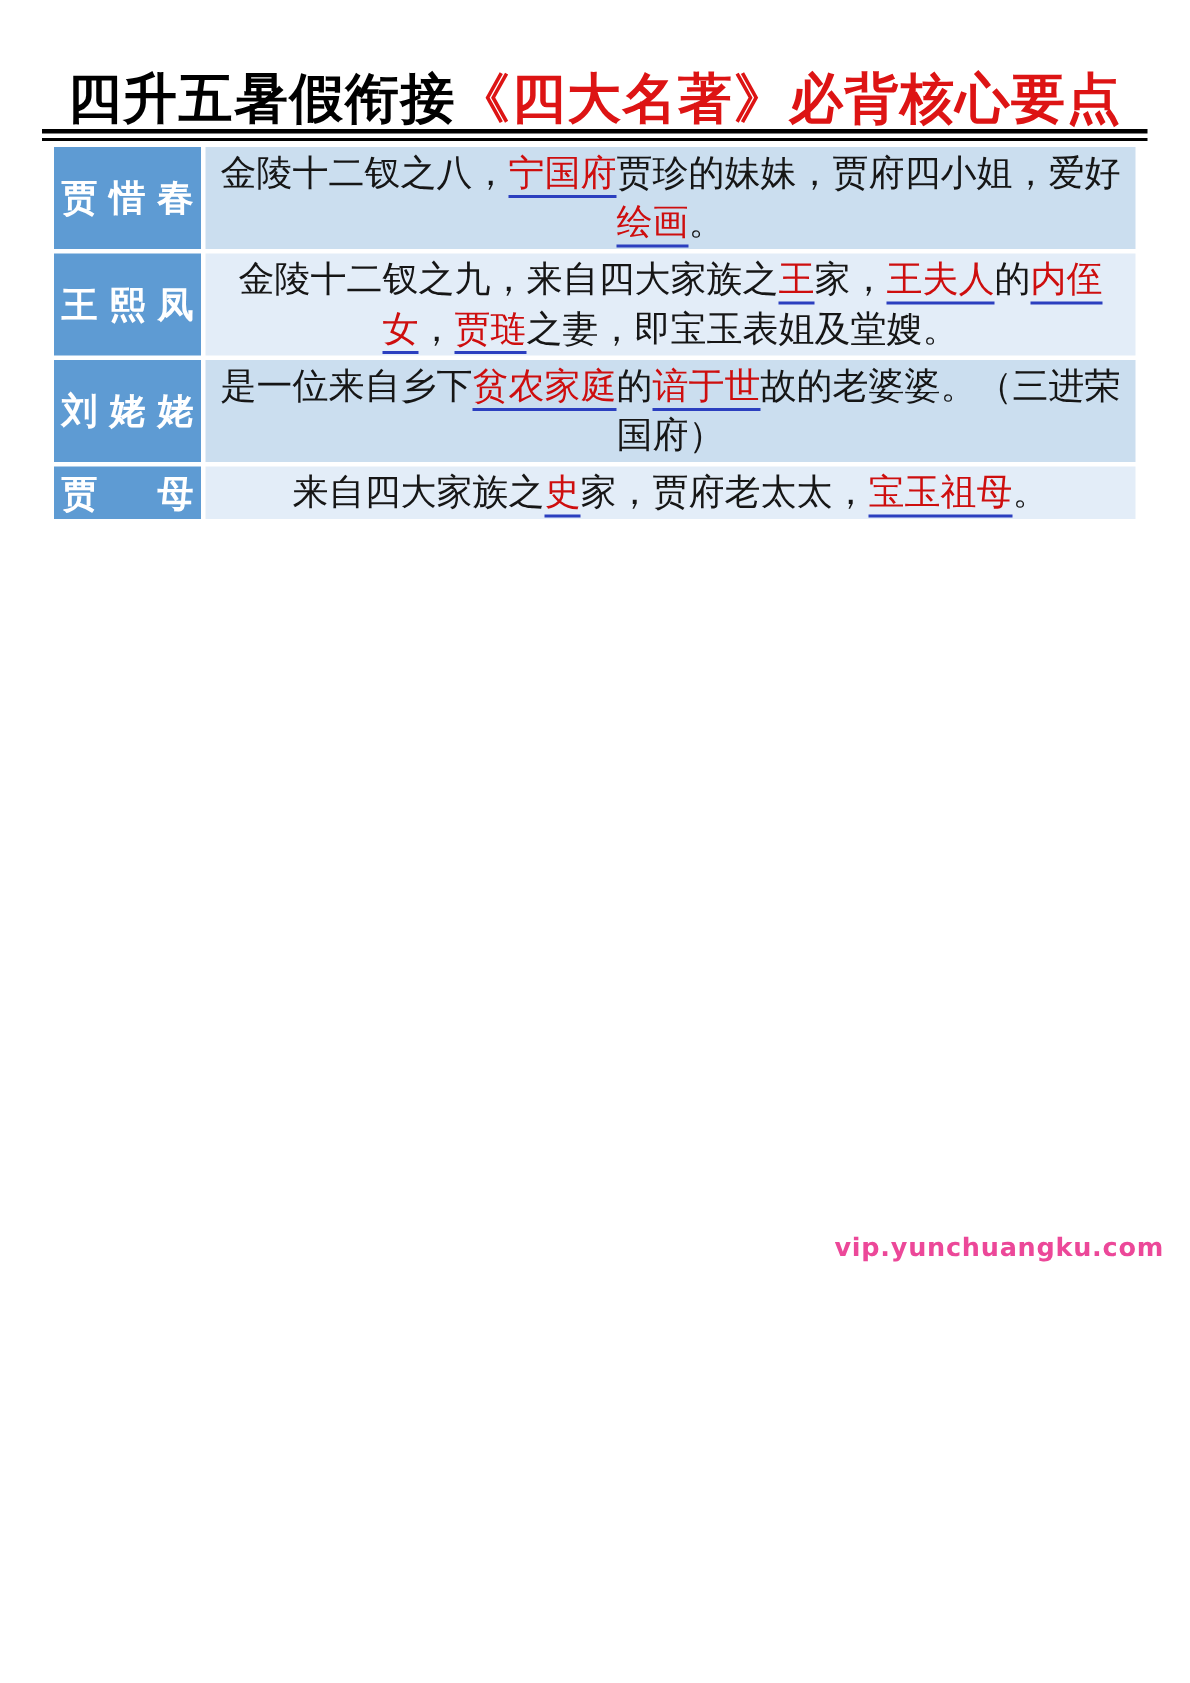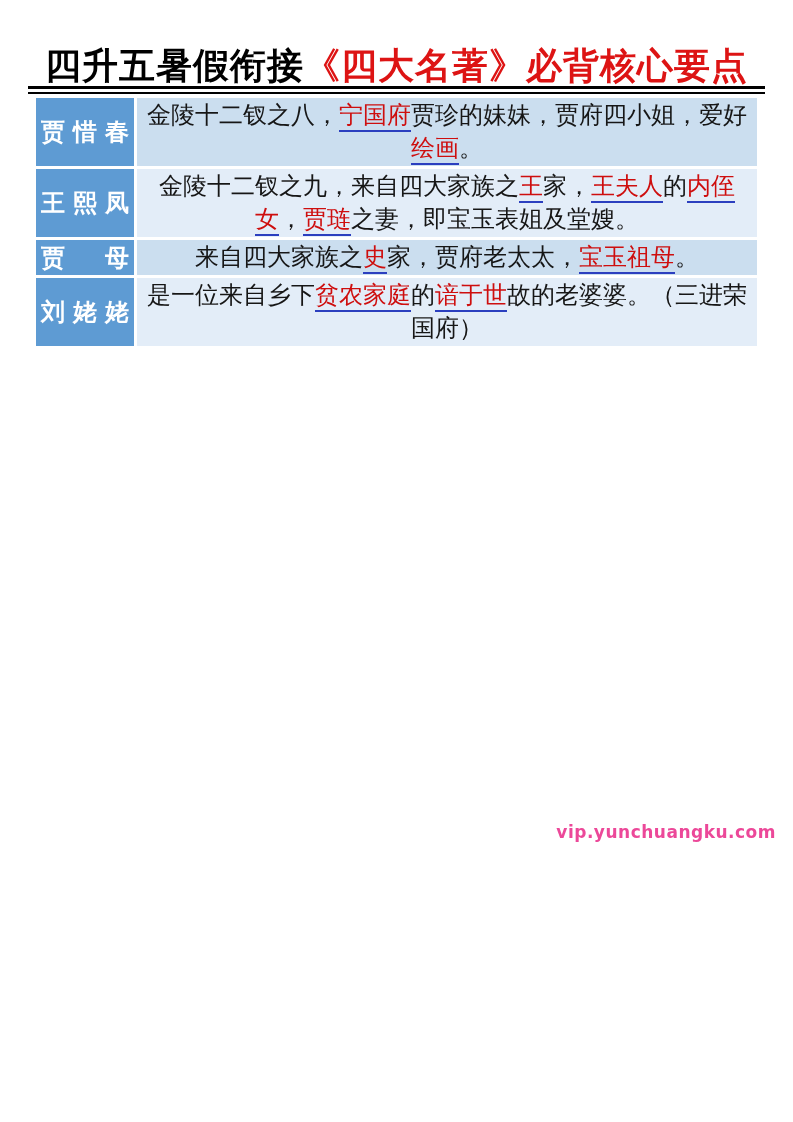--- a/index.html
+++ b/index.html
@@ -83,25 +83,25 @@
     <tbody>
         <tr>
           <td class="name">贾惜春</td>
           <td class="desc"><span class="plain">金陵十二钗之八，</span><span class="hl">宁国府</span><span class="plain">贾珍的妹妹，贾府四小姐，爱好</span><span class="hl">绘画</span><span class="plain">。</span></td>
         </tr>
         <tr>
           <td class="name">王熙凤</td>
           <td class="desc"><span class="plain">金陵十二钗之九，来自四大家族之</span><span class="hl">王</span><span class="plain">家，</span><span class="hl">王夫人</span><span class="plain">的</span><span class="hl">内侄女</span><span class="plain">，</span><span class="hl">贾琏</span><span class="plain">之妻，即宝玉表姐及堂嫂。</span></td>
         </tr>
         <tr>
+          <td class="name">刘姥姥</td>
+          <td class="desc"><span class="plain">是一位来自乡下</span><span class="hl">贫农家庭</span><span class="plain">的</span><span class="hl">谙于世</span><span class="plain">故的老婆婆。（三进荣国府）</span></td>
+        </tr>
+        <tr>
           <td class="name">贾　母</td>
           <td class="desc"><span class="plain">来自四大家族之</span><span class="hl">史</span><span class="plain">家，贾府老太太，</span><span class="hl">宝玉祖母</span><span class="plain">。</span></td>
-        </tr>
-        <tr>
-          <td class="name">刘姥姥</td>
-          <td class="desc"><span class="plain">是一位来自乡下</span><span class="hl">贫农家庭</span><span class="plain">的</span><span class="hl">谙于世</span><span class="plain">故的老婆婆。（三进荣国府）</span></td>
         </tr>
       </tbody>
   </table>
 
   <div class="watermark">vip.yunchuangku.com</div>
 
 </div>
 
 </body></html>

